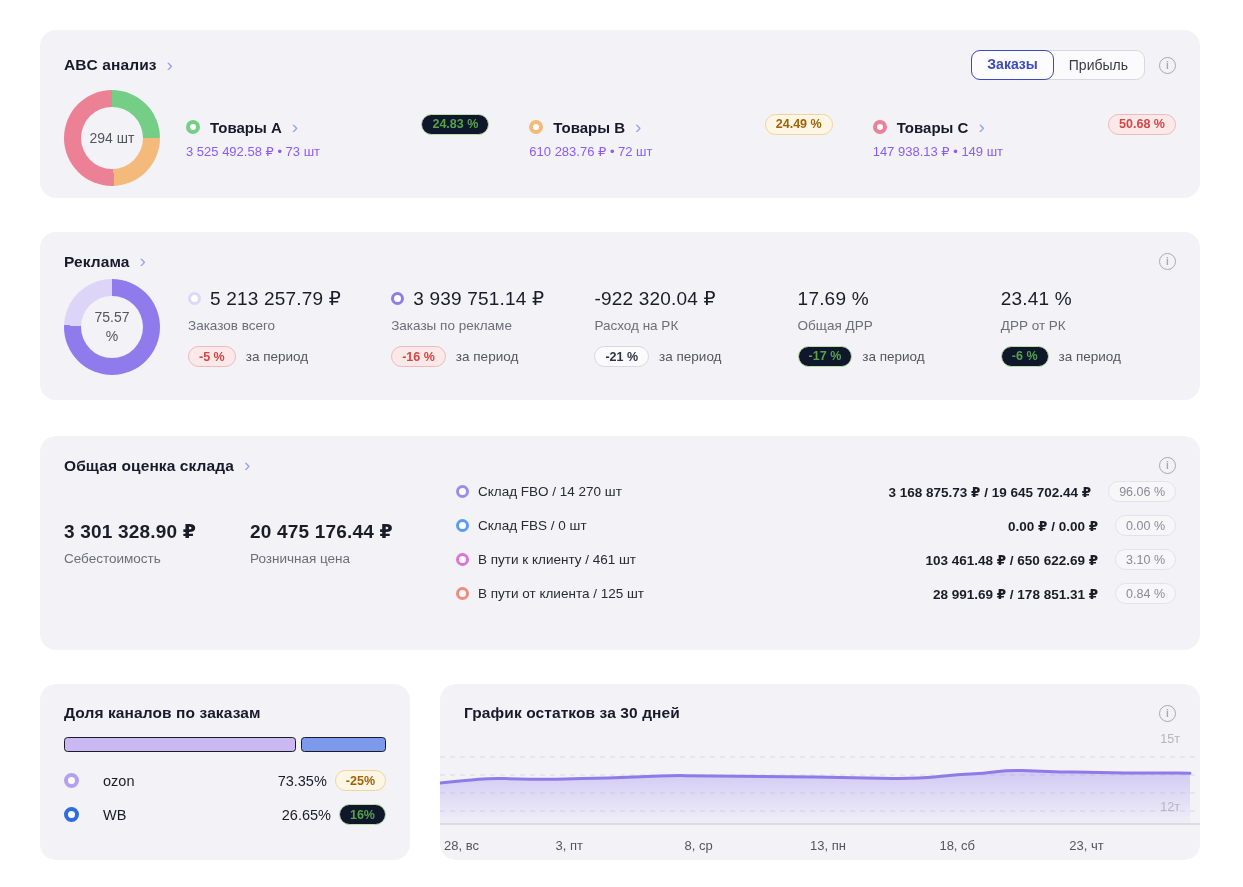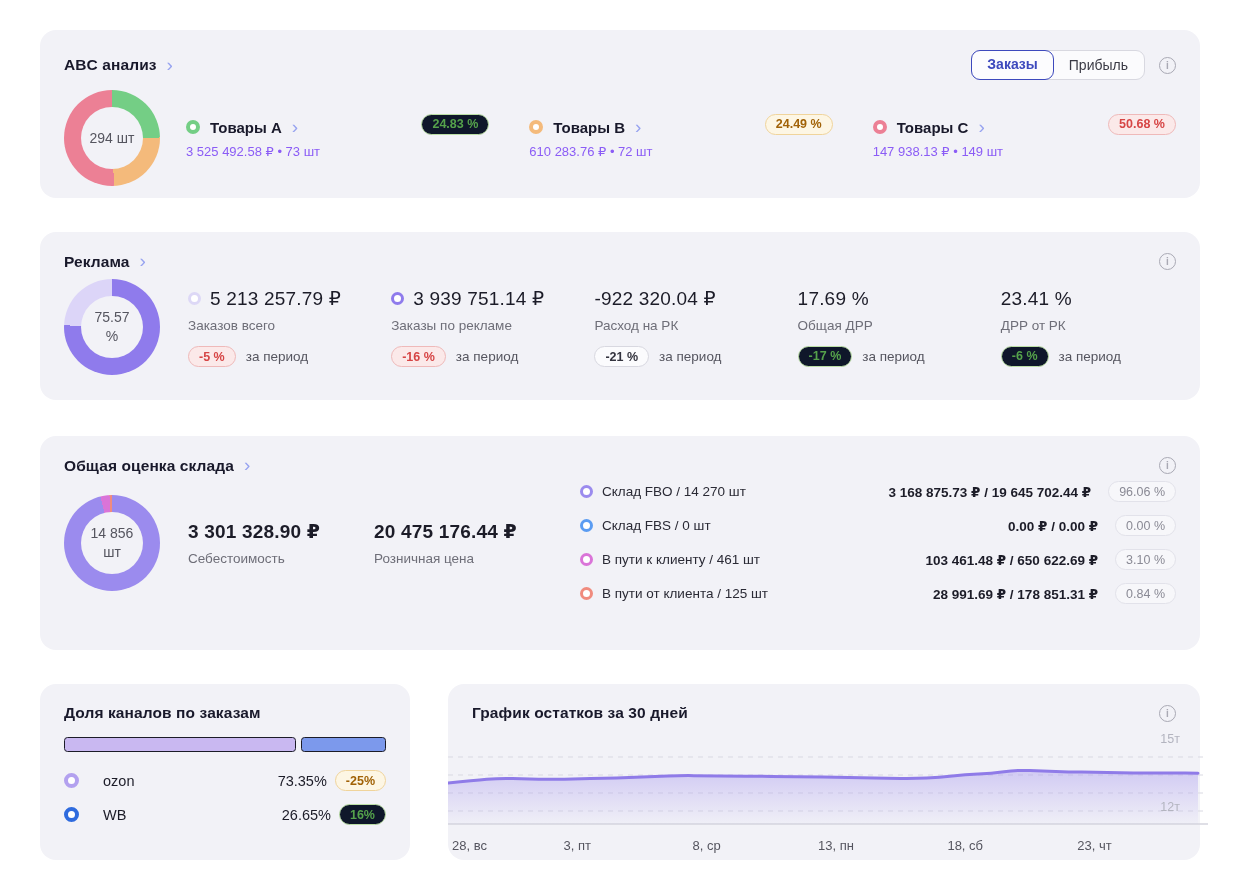--- a/index.html
+++ b/index.html
@@ -60,21 +60,21 @@
   .wh-stat { width:158px; flex:none; }
   .wh-stat.w2 { width:178px; }
   .wh-stat .v { font-size:19px; font-weight:700; letter-spacing:.2px; }
   .wh-stat .l { font-size:13.5px; color:#6e6e78; margin-top:8px; }
   .wh-rows { flex:1; display:flex; flex-direction:column; gap:13px; }
   .wh-line { display:flex; align-items:center; gap:9px; }
   .wh-label { font-size:13.5px; color:#2a2a35; display:flex; align-items:center; gap:9px; }
   .wh-vals { margin-left:auto; font-size:13.5px; font-weight:700; color:#1c1c28; }
   .wh-line .badge { margin-left:8px; min-width:54px; justify-content:center; }
   
-  .bottom { display:flex; gap:38px; margin-top:34px; }
+  .bottom { display:flex; gap:30px; margin-top:34px; }
   .chan-card { width:370px; height:176px; flex:none; }
   .chart-card { flex:1; height:176px; }
   .chan-bar { display:flex; gap:5px; margin-top:15px; height:15px; }
   .chan-bar .seg { border-radius:3.5px; border:1.5px solid; }
   .seg-ozon { background:#c9b8f1; border-color:#a18ce8; }
   .seg-wb   { background:#7c99ec; border-color:#4a67d6; }
   .chan-rows { margin-top:18px; display:flex; flex-direction:column; gap:13px; }
   .chan-row { display:flex; align-items:center; }
   .chan-row .name { margin-left:24px; font-size:14.5px; color:#1c1c28; }
   .chan-row .pct { margin-left:auto; font-size:14.5px; color:#1c1c28; }
@@ -216,26 +216,20 @@
   <div class="card card-pad" style="height:214px; margin-bottom:34px;">
     <div class="card-head">
       <div class="title-link">
         <span class="card-title">Общая оценка склада</span>
         <span class="chev">›</span>
       </div>
       <div class="spacer"></div>
       <div class="info">i</div>
     </div>
     <div class="wh-row">
-      <div class="donut d95" style="background: conic-gradient(rgb(155, 139, 238) 0%, rgb(155, 139, 238) 96.06%, rgb(218, 116, 216) 96.06%, rgb(218, 116, 216) 99.16%, rgb(240, 139, 126) 99.16%, rgb(240, 139, 126) 100%);">
-        <div class="hole">
-          <span>14 856</span>
-          <span>шт</span>
-        </div>
-      </div>
       <div class="wh-stat">
         <div class="v">3 301 328.90 ₽</div>
         <div class="l">Себестоимость</div>
       </div>
       <div class="wh-stat w2">
         <div class="v">20 475 176.44 ₽</div>
         <div class="l">Розничная цена</div>
       </div>
       <div class="wh-rows">
         <div class="wh-line">

